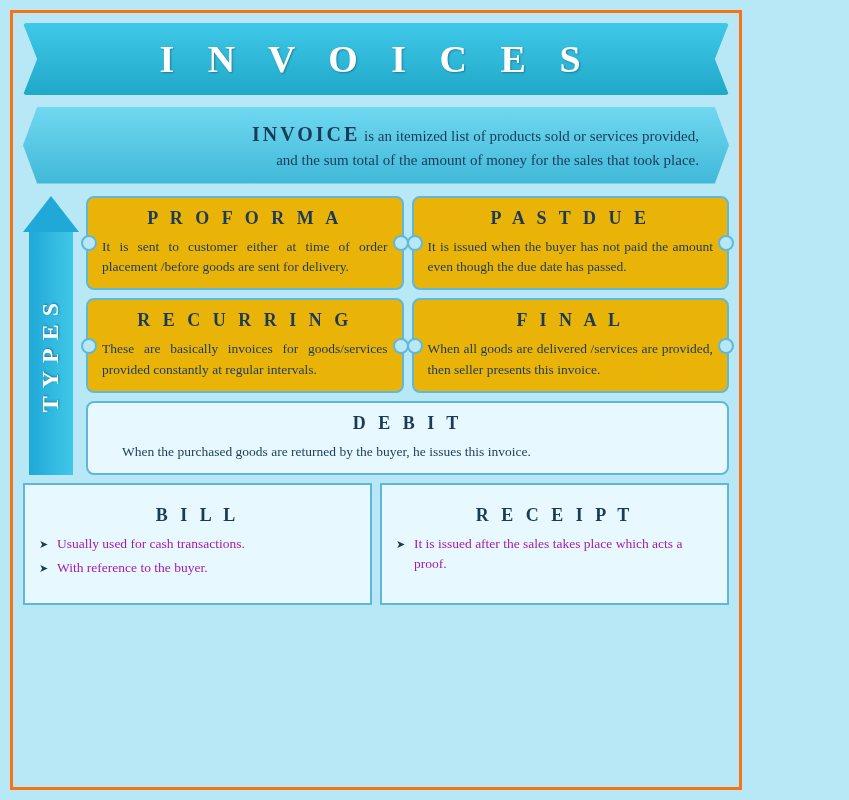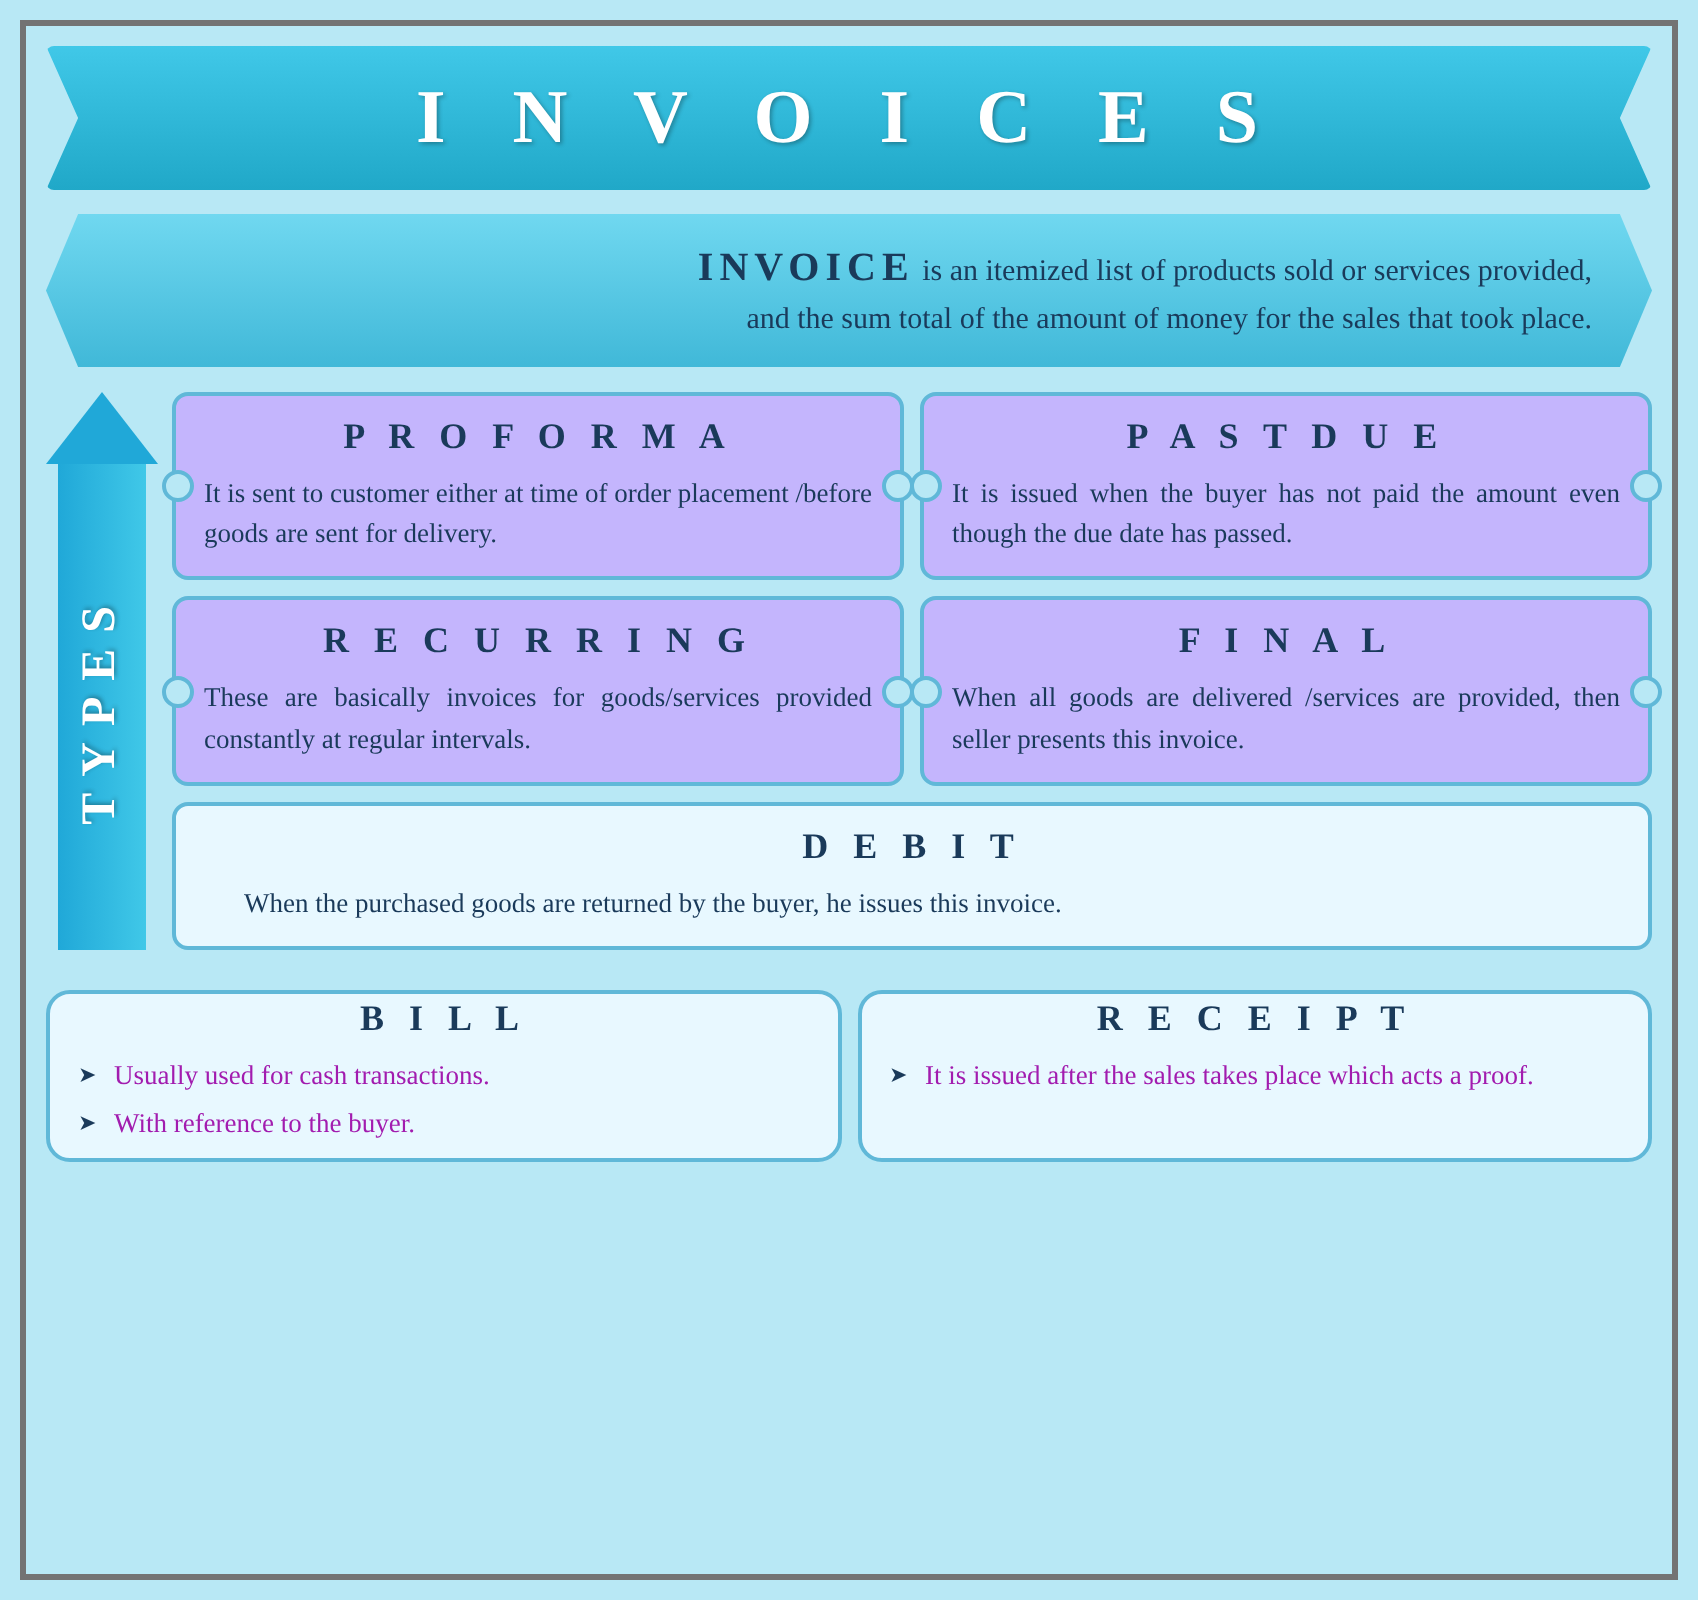--- a/index.html
+++ b/index.html
@@ -6,22 +6,22 @@
     body {
       background: #b8e8f5;
       font-family: Georgia, 'Times New Roman', serif;
       width: 849px;
       min-height: 800px;
       padding: 10px;
     }
 
     .main-container {
       background: #b8e8f5;
-      border: 3px solid #737373;
-      width: 829px;
+      border: 3px solid #f97316;
+      width: 732px;
       min-height: 780px;
       padding: 10px;
     }
 
     
     .header-banner {
       background: linear-gradient(to bottom, #40c8e8, #20a8c8);
       text-align: center;
       padding: 14px 20px;
       margin-bottom: 12px;
@@ -121,21 +121,21 @@
       gap: 8px;
     }
 
     .grid-row.single {
       display: block;
     }
 
     
     .card {
       flex: 1;
-      background: #c4b5fd;
+      background: #eab308;
       border: 2px solid #60b8d8;
       border-radius: 8px;
       padding: 10px 14px;
       position: relative;
     }
 
     
     .card::before, .card::after {
       content: '';
       position: absolute;
@@ -188,23 +188,22 @@
     .bottom-row {
       display: flex;
       gap: 8px;
       margin-top: 8px;
     }
 
     .bottom-card {
       flex: 1;
       background: #e8f8ff;
       border: 2px solid #60b8d8;
-      border-radius: 12px;
-      padding: 2px 14px;
-      margin-top: 12px;
+      border-radius: 0;
+      padding: 20px 14px;
     }
 
     .bill-list {
       list-style: none;
       padding: 0;
     }
     .bill-list li {
       font-size: 13.5px;
       color: #a21caf;
       margin-bottom: 4px;

